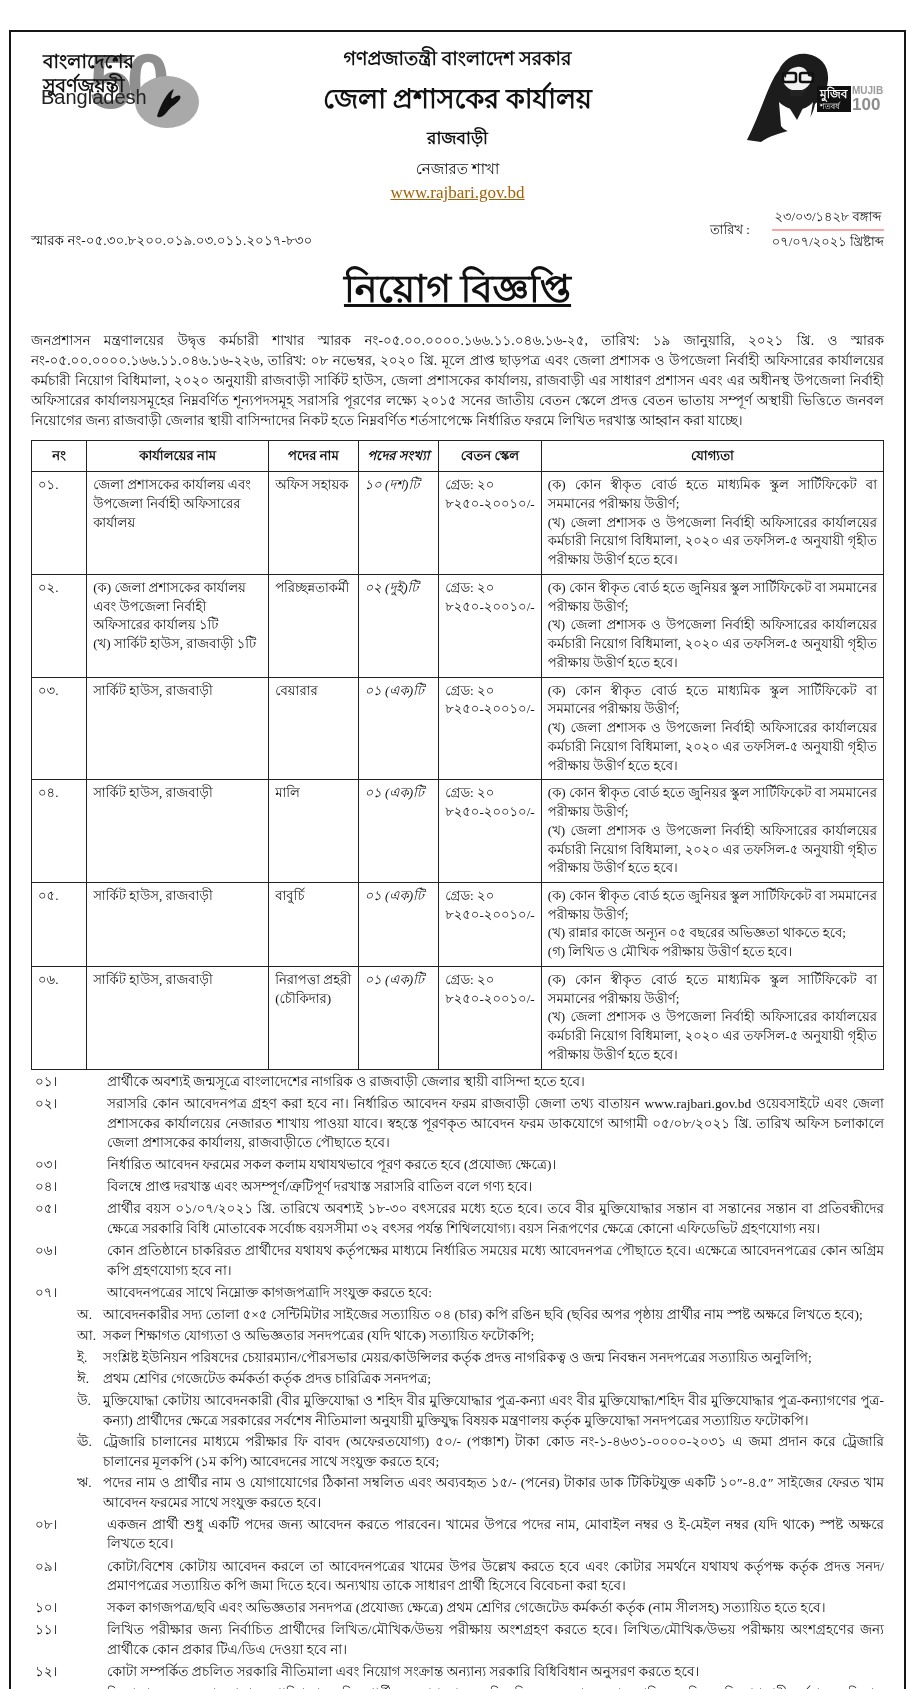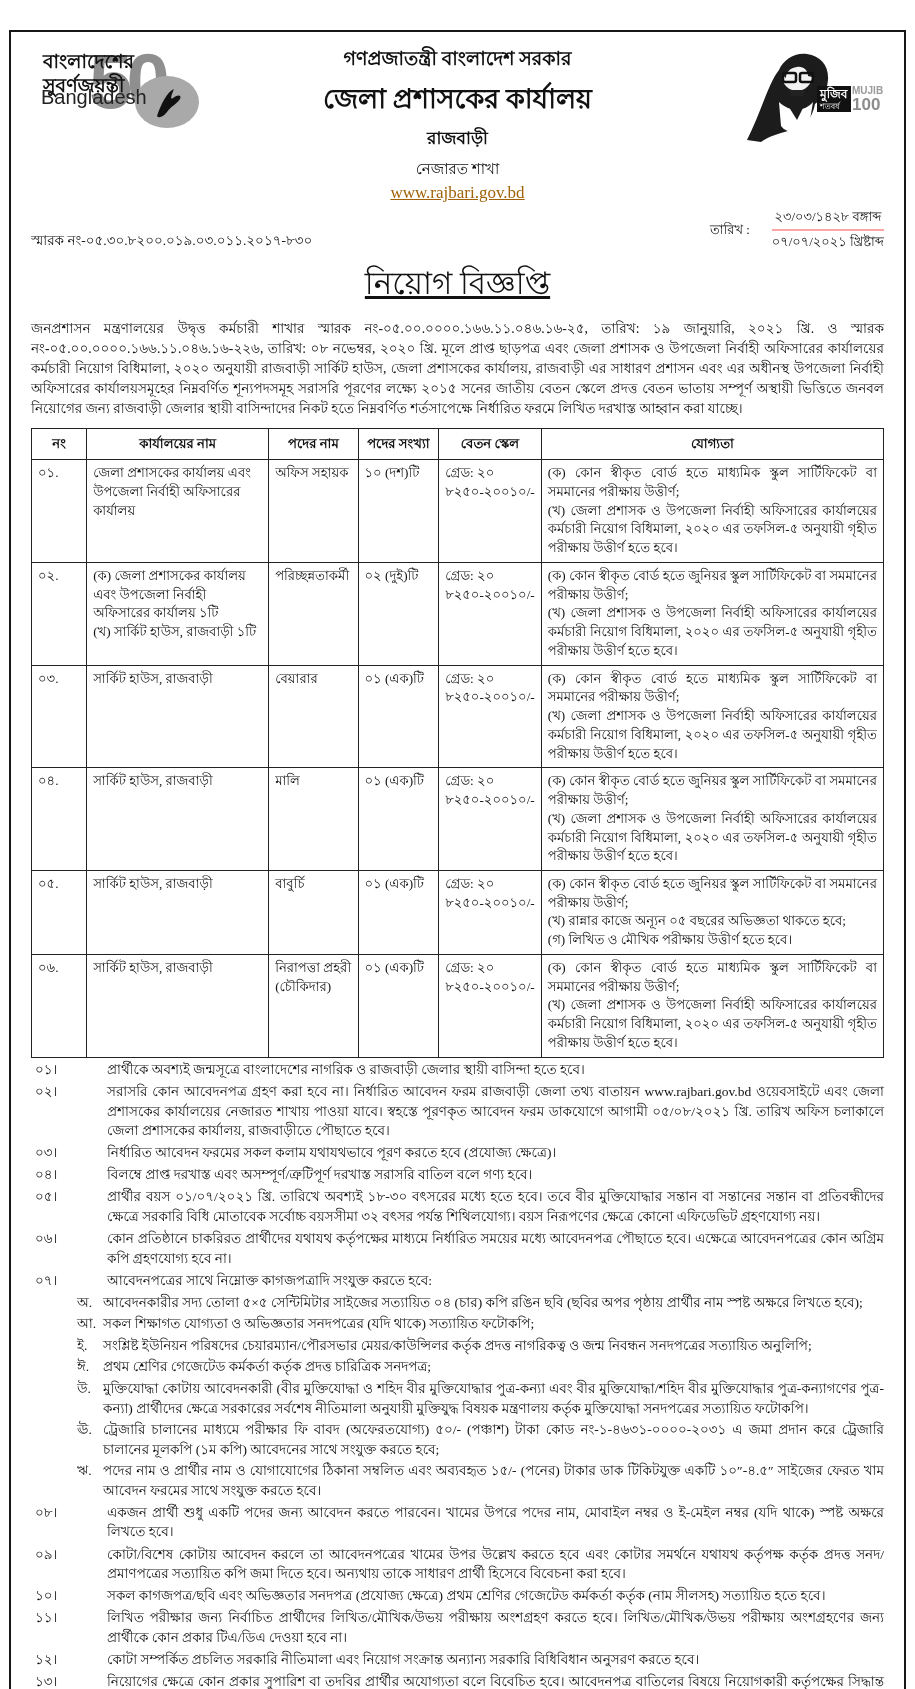--- a/index.html
+++ b/index.html
@@ -47,30 +47,30 @@
   .logoMujib { width:175px; height:120px; position:relative; flex:0 0 175px; }
   .logoMujib svg { position:absolute; right:0; top:0; }
   
   .memoRow { display:flex; justify-content:space-between; align-items:flex-end; margin-top:4px; }
   .memoNo { font-size:13.5px; padding-top:14px; }
   .dateBlk { font-size:13px; display:flex; gap:22px; align-items:center; }
   .dateStack { display:inline-block; text-align:center; }
   .dateStack .d1 { border-bottom:2px solid #fca5a5; padding:0 2px 1px 2px; }
   .dateStack .d2 { padding-top:1px; }
   
-  .docTitle { text-align:center; font-size:31px; font-weight:normal; text-decoration:underline; margin:6px 0 8px 0; }
+  .docTitle { text-align:center; font-size:38px; font-weight:bold; text-decoration:underline; margin:6px 0 8px 0; }
   .intro { font-size:13.6px; line-height:1.48; text-align:justify; }
   
   table.vac { border-collapse:collapse; width:100%; margin-top:8px; font-size:13.2px; }
   table.vac th, table.vac td { border:1px solid #222; padding:4px 6px; vertical-align:top; line-height:1.42; }
   table.vac th { font-weight:bold; text-align:center; padding:6px 4px; }
   .c-no { width:6.5%; text-align:left; }
   .c-office { width:21.5%; }
   .c-post { width:10.5%; }
-  .c-count { width:9.5%; }
+  .c-count { width:9.5%;font-style:italic; }
   .c-scale { width:11.5%; }
   .c-qual { width:40.5%; }
   .ml { white-space:pre-line; }
   table.vac td.c-qual { text-align:justify; }
   
   .condHead { font-size:15px; font-weight:bold; text-decoration:underline; margin:10px 0 3px 0; }
   .cond { display:flex; font-size:13.5px; line-height:1.45; margin:2.5px 0;gap:34px; }
   .cond .cno { flex:0 0 42px; padding-left:4px; }
   .cond .ctext { flex:1; text-align:justify; }
   .subs { margin:1px 0 2px 46px; }

